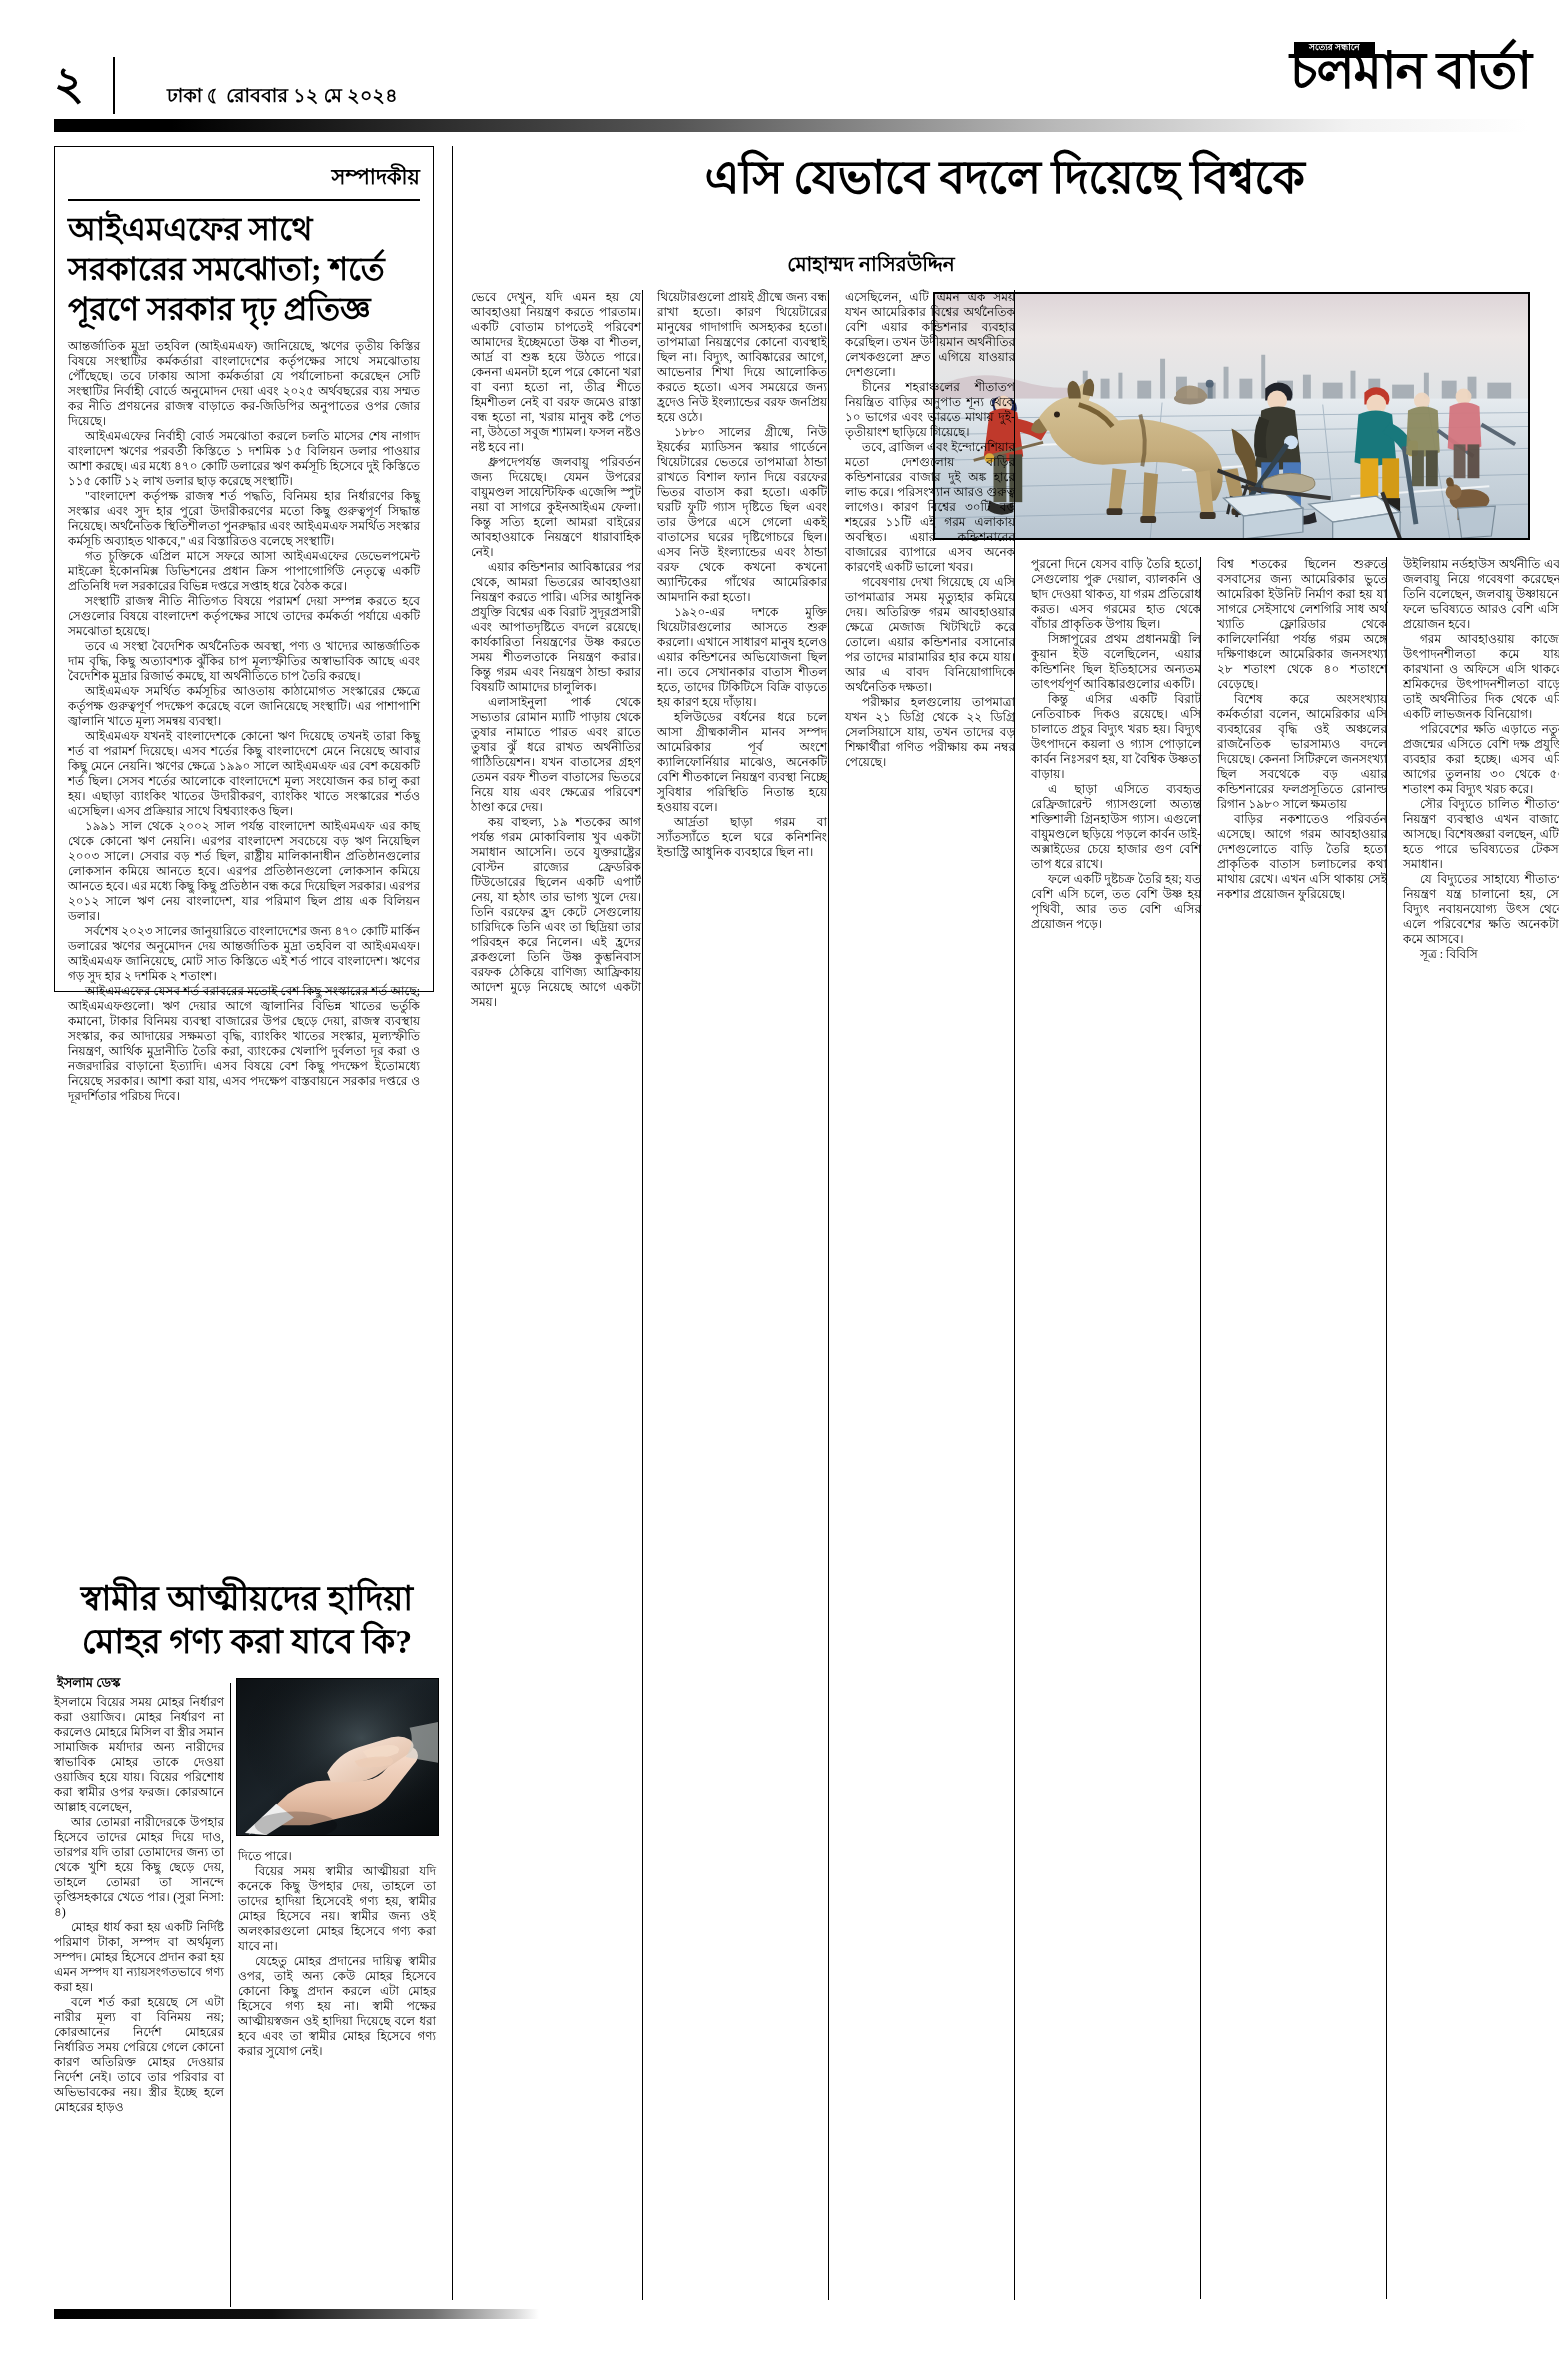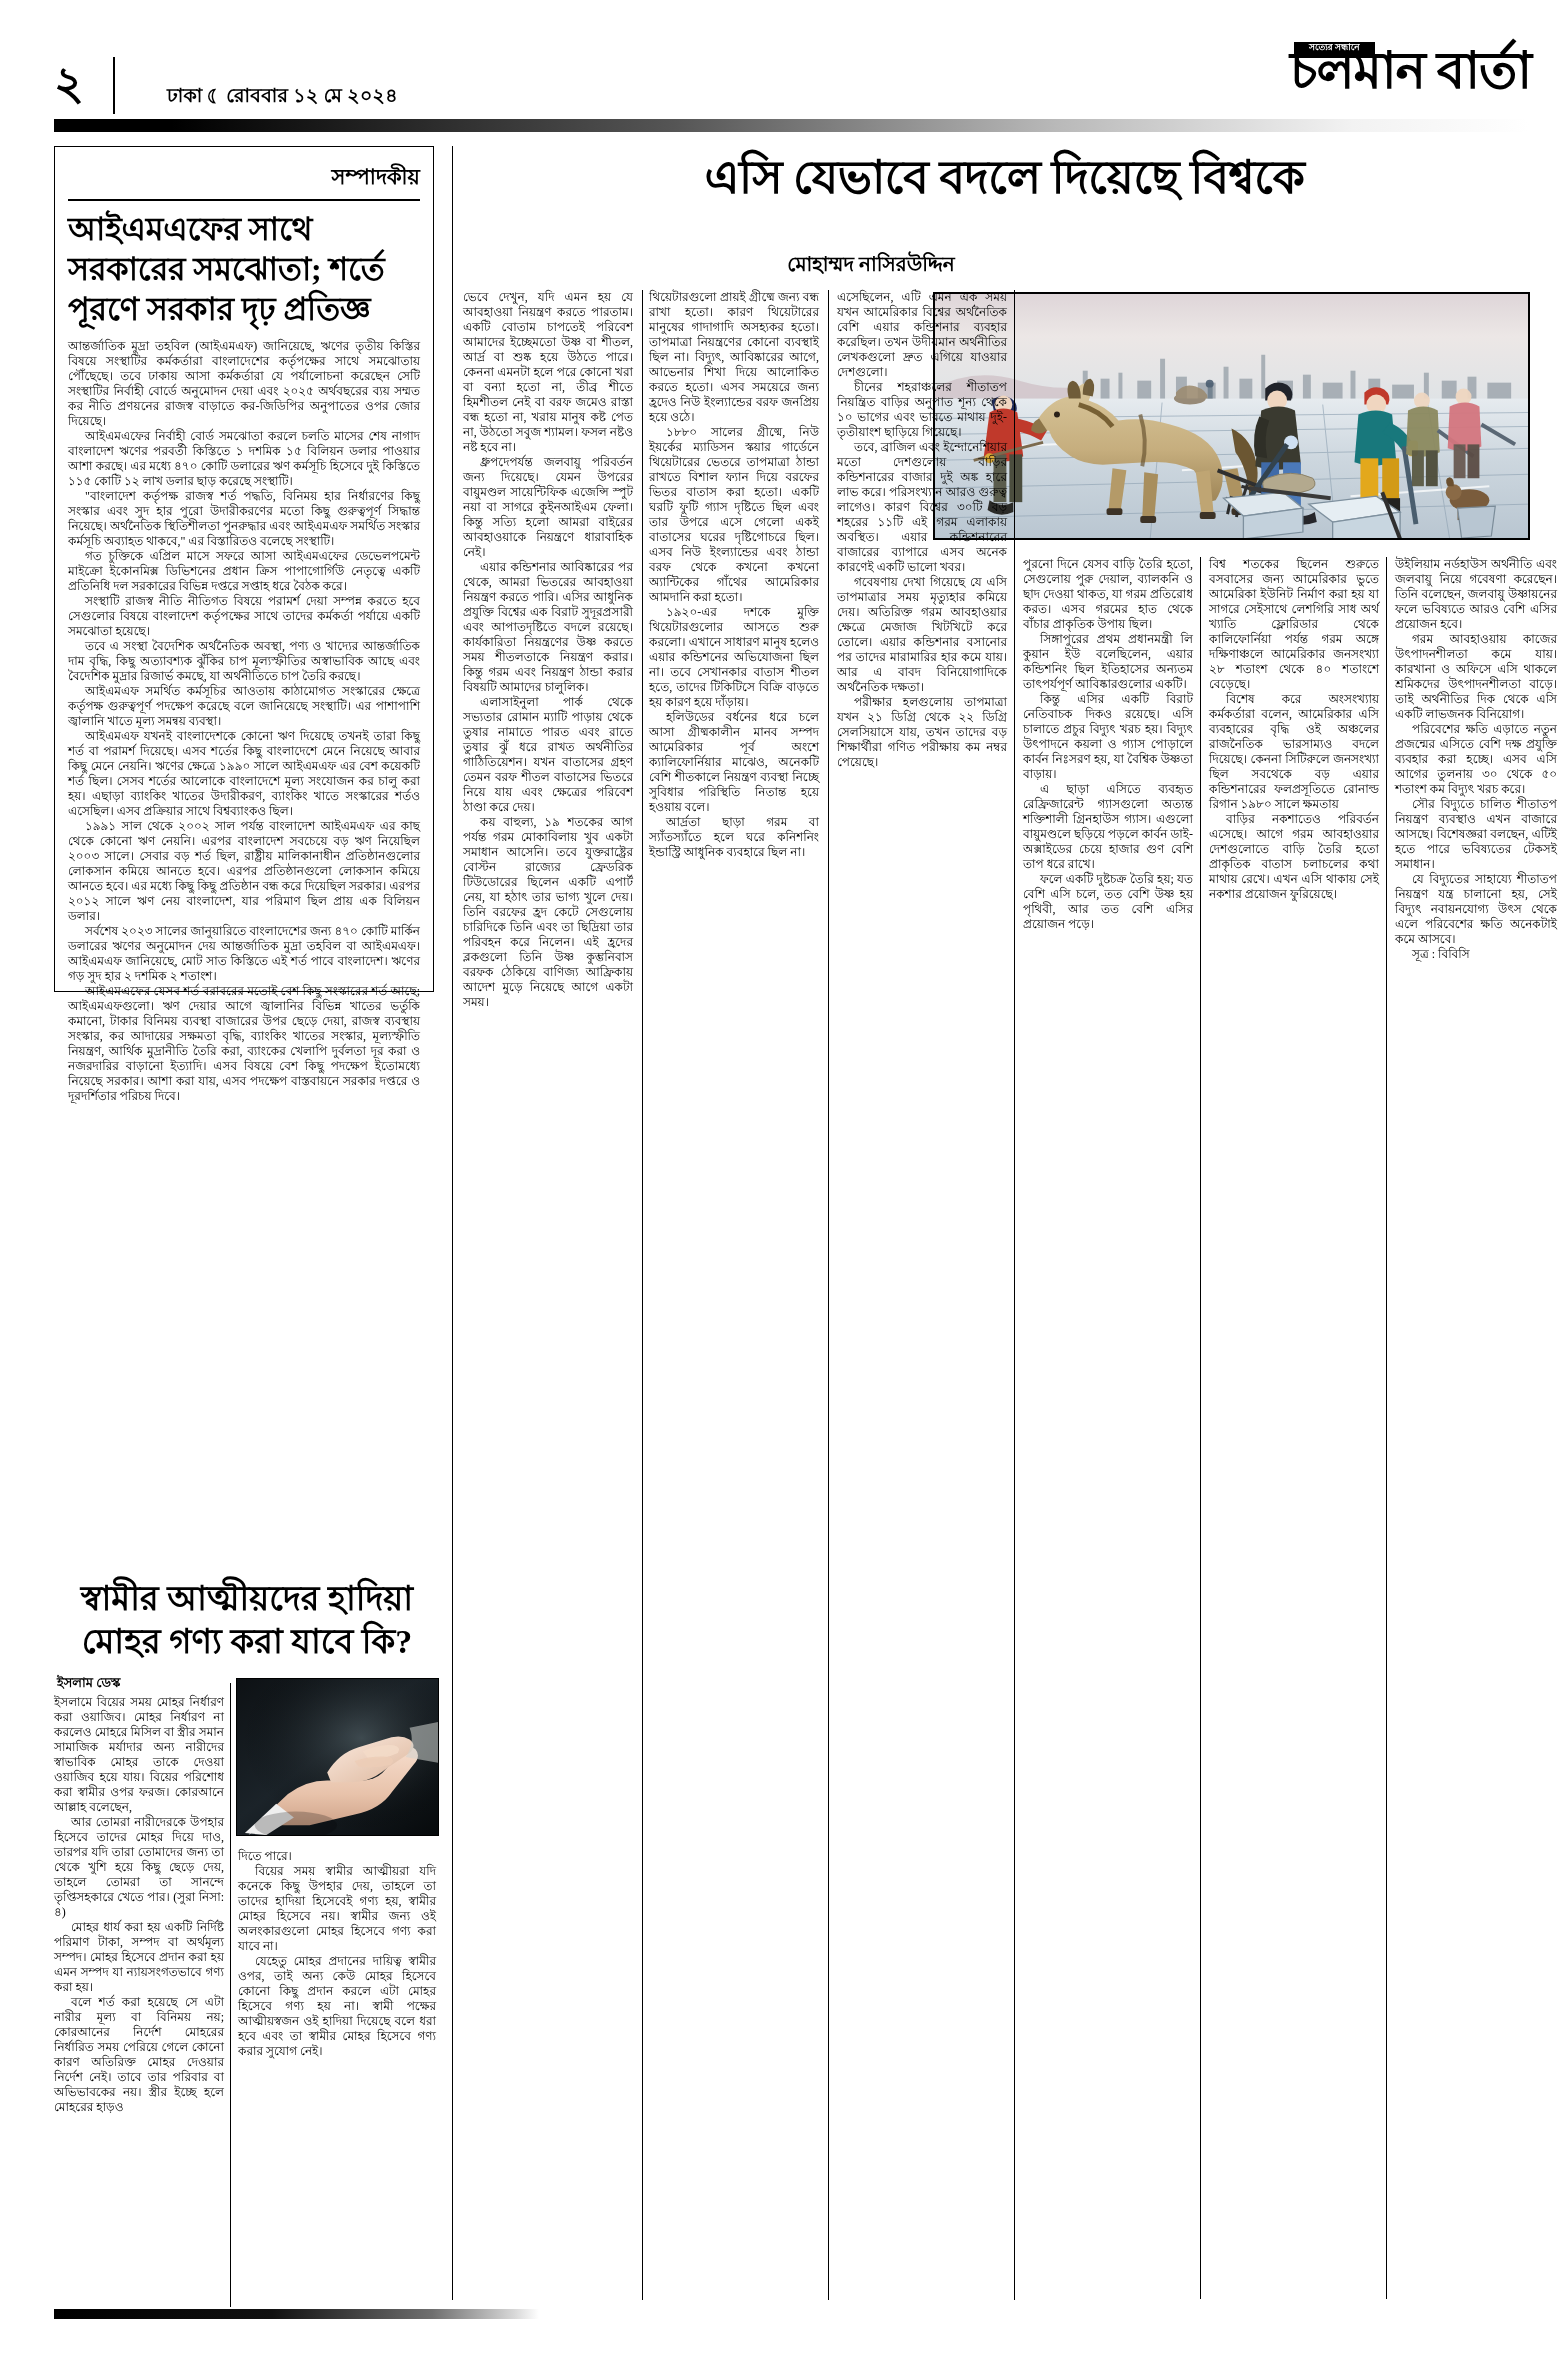--- a/index.html
+++ b/index.html
@@ -91,21 +91,21 @@
   }
   .feat-byline{
     position:absolute;left:465px;top:249px;width:812px;
     text-align:center;font-size:20px;font-weight:bold;
   }
   .feat-photo{
     position:absolute;left:933px;top:292px;width:597px;height:248px;
     border:1.4px solid #000;box-sizing:border-box;overflow:hidden;
   }
 
-  .mcol{position:absolute;}
+  .mcol{position:absolute;margin-left:8px;}
   .c1{left:463px;top:290px;width:170px;height:2010px;}
   .c2{left:649px;top:290px;width:170px;height:2010px;}
   .c3{left:837px;top:290px;width:170px;height:2010px;}
   .c4{left:1023px;top:557px;width:170px;height:1742px;}
   .c5{left:1209px;top:557px;width:170px;height:1742px;}
   .c6{left:1395px;top:557px;width:162px;height:1742px;}
 
   
   .vrule{position:absolute;width:1px;background:#000;}
 

